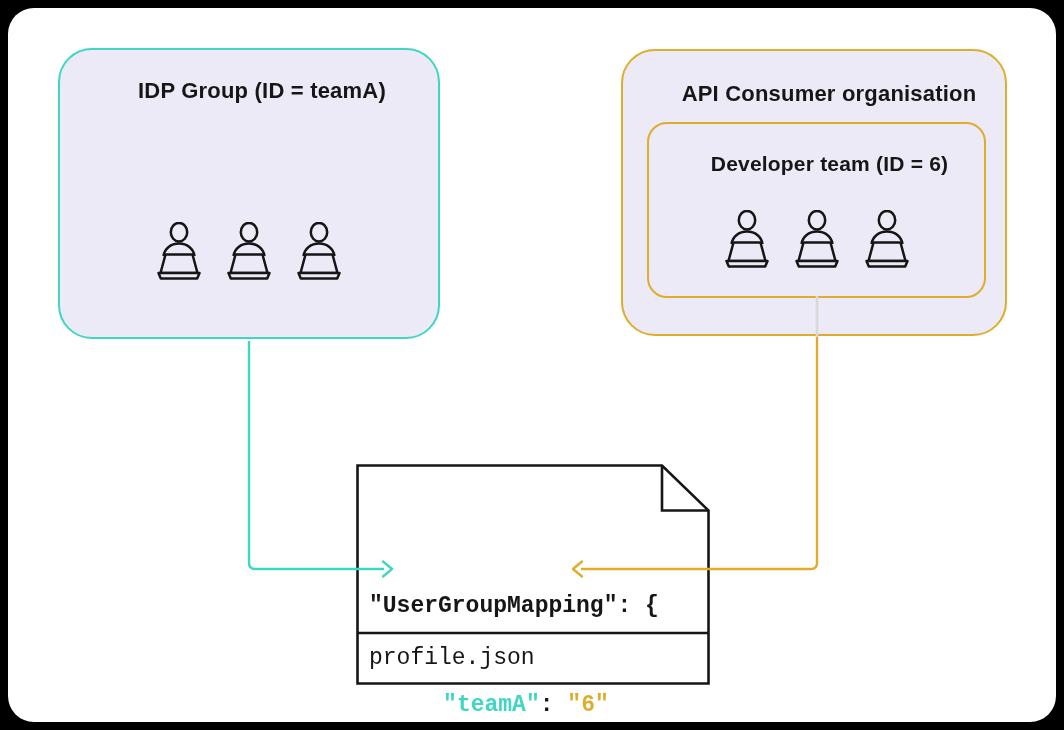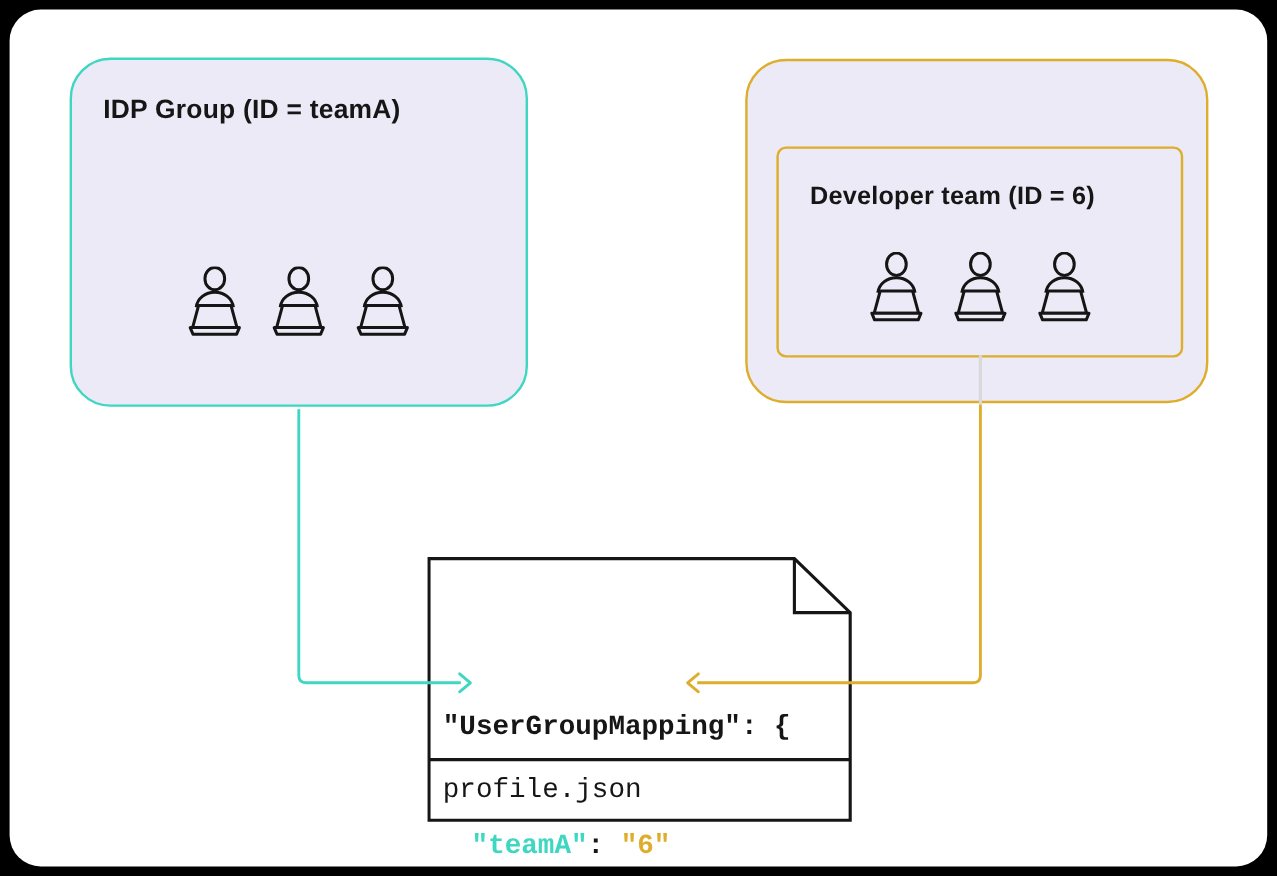--- a/index.html
+++ b/index.html
@@ -8,41 +8,41 @@
     background:#000;
     position:relative;
     font-family:"Liberation Sans", sans-serif;
     color:#161616;
     overflow:hidden;
   }
   .card {
     position:absolute; left:8px; top:8px; right:8px; bottom:8px;
     background:#ffffff; border-radius:26px;
   }
-  .stage { position:absolute; inset:0; }
+  .stage { position:absolute; inset:0;text-align:center; }
 
   .box {
     position:absolute;
     background:#EBEAF6;
     border-radius:34px;
   }
   .box-title {
     font-size:22px;
     font-weight:600;
     letter-spacing:.2px;
     color:#161616;
     white-space:nowrap;
   }
   #idp-box { left:58px; top:48px; width:382px; height:291px; border:2px solid #3FD6C2; }
   #idp-box .box-title { padding:28px 0 0 26px; }
   #api-box { left:621px; top:49px; width:386px; height:287px; border:2px solid #DEAD2B; }
   #api-box .box-title { padding:30px 0 0 30px; }
   #dev-box {
     position:absolute; left:24px; top:71px; width:339px; height:176px;
-    border:2px solid #DEAD2B; border-radius:8px; background:#EBEAF6;
+    border:2px solid #DEAD2B; border-radius:20px; background:#EBEAF6;
   }
   #dev-box .box-title { font-size:21px; padding:28px 0 0 26px; }
 
   .icons-row {
     position:absolute; left:0; right:0;
     display:flex; justify-content:center; gap:18px;
   }
   #idp-box .icons-row { top:172px; }
   #dev-box .icons-row { top:86px; }
   .person-svg { width:52px; height:60px; display:block; }
@@ -101,20 +101,21 @@
       <svg class="person-svg" viewBox="0 0 52 60">
           <use href="#person-laptop"></use>
         </svg>
       <svg class="person-svg" viewBox="0 0 52 60">
           <use href="#person-laptop"></use>
         </svg>
     </div>
   </div>
 
   <div class="box" id="api-box">
+    <div class="box-title">API Consumer organisation</div>
     <div id="dev-box">
       <div class="box-title">Developer team (ID = 6)</div>
       <div class="icons-row">
         <svg class="person-svg" viewBox="0 0 52 60">
             <use href="#person-laptop"></use>
           </svg>
         <svg class="person-svg" viewBox="0 0 52 60">
             <use href="#person-laptop"></use>
           </svg>
         <svg class="person-svg" viewBox="0 0 52 60">

